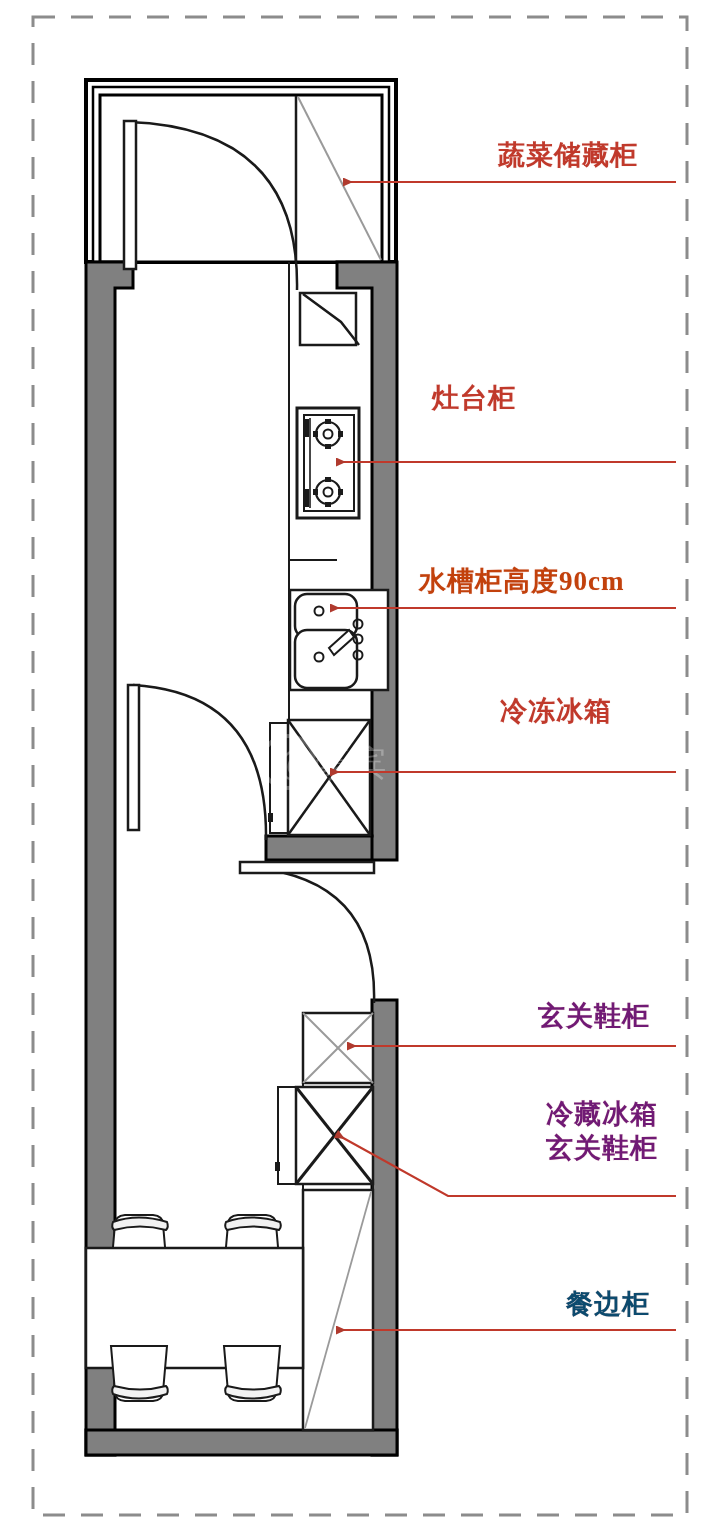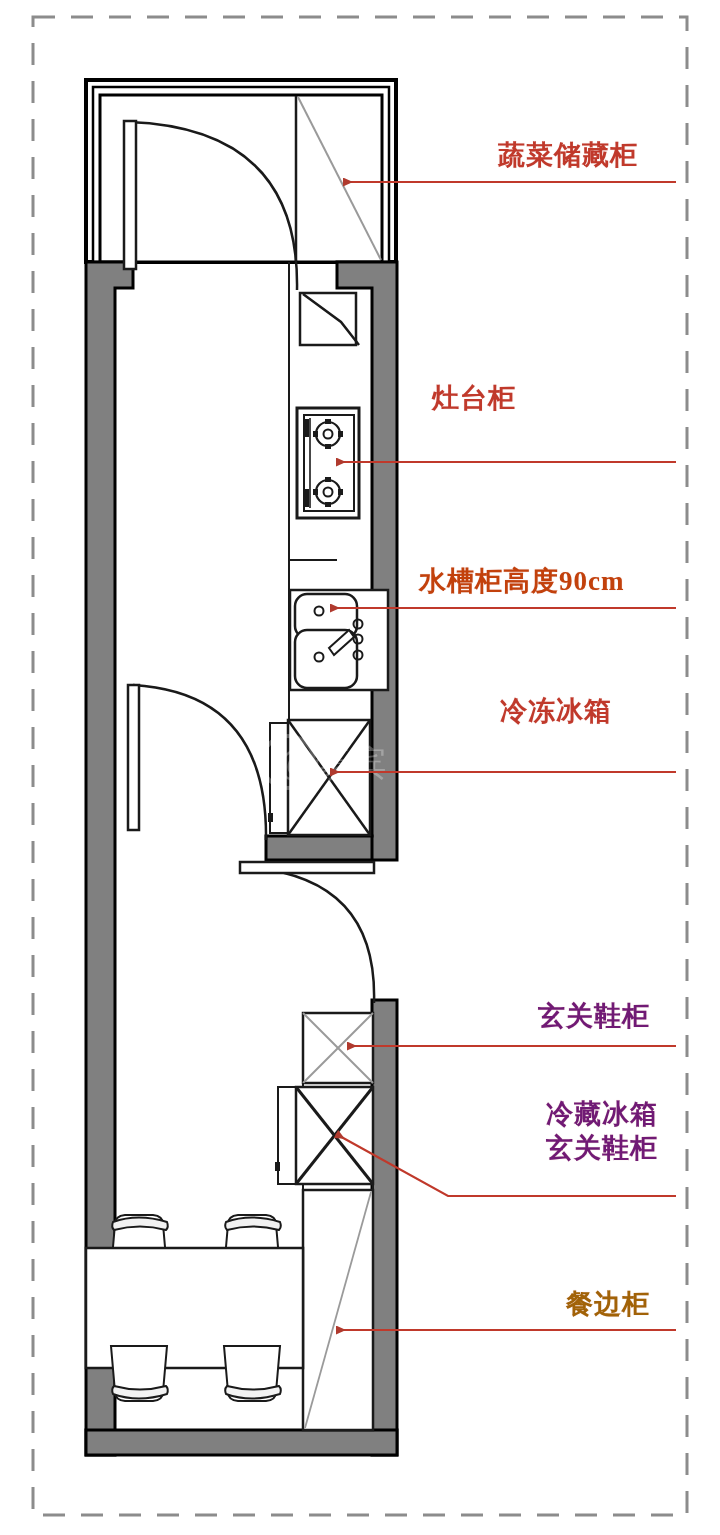--- a/index.html
+++ b/index.html
@@ -202,16 +202,16 @@
     <div class="lbl two" style="left: 500px; top: 694px; color: rgb(192, 57, 43);">
       <div>冷冻冰箱</div>
     </div>
     <div class="lbl" style="left: 538px; top: 1000px; color: #701a75;">
       <div>玄关鞋柜</div>
     </div>
     <div class="lbl two" style="left: 500px; top: 1097px; color: #701a75; margin-left: 46px;">
       <div>冷藏冰箱</div>
       <div>玄关鞋柜</div>
     </div>
-    <div class="lbl" style="left: 566px; top: 1288px; color: #a16207;">
+    <div class="lbl" style="left: 566px; top: 1288px; color: #0c4a6e;">
       <div>餐边柜</div>
     </div>
   </div>
 
 </body></html>

